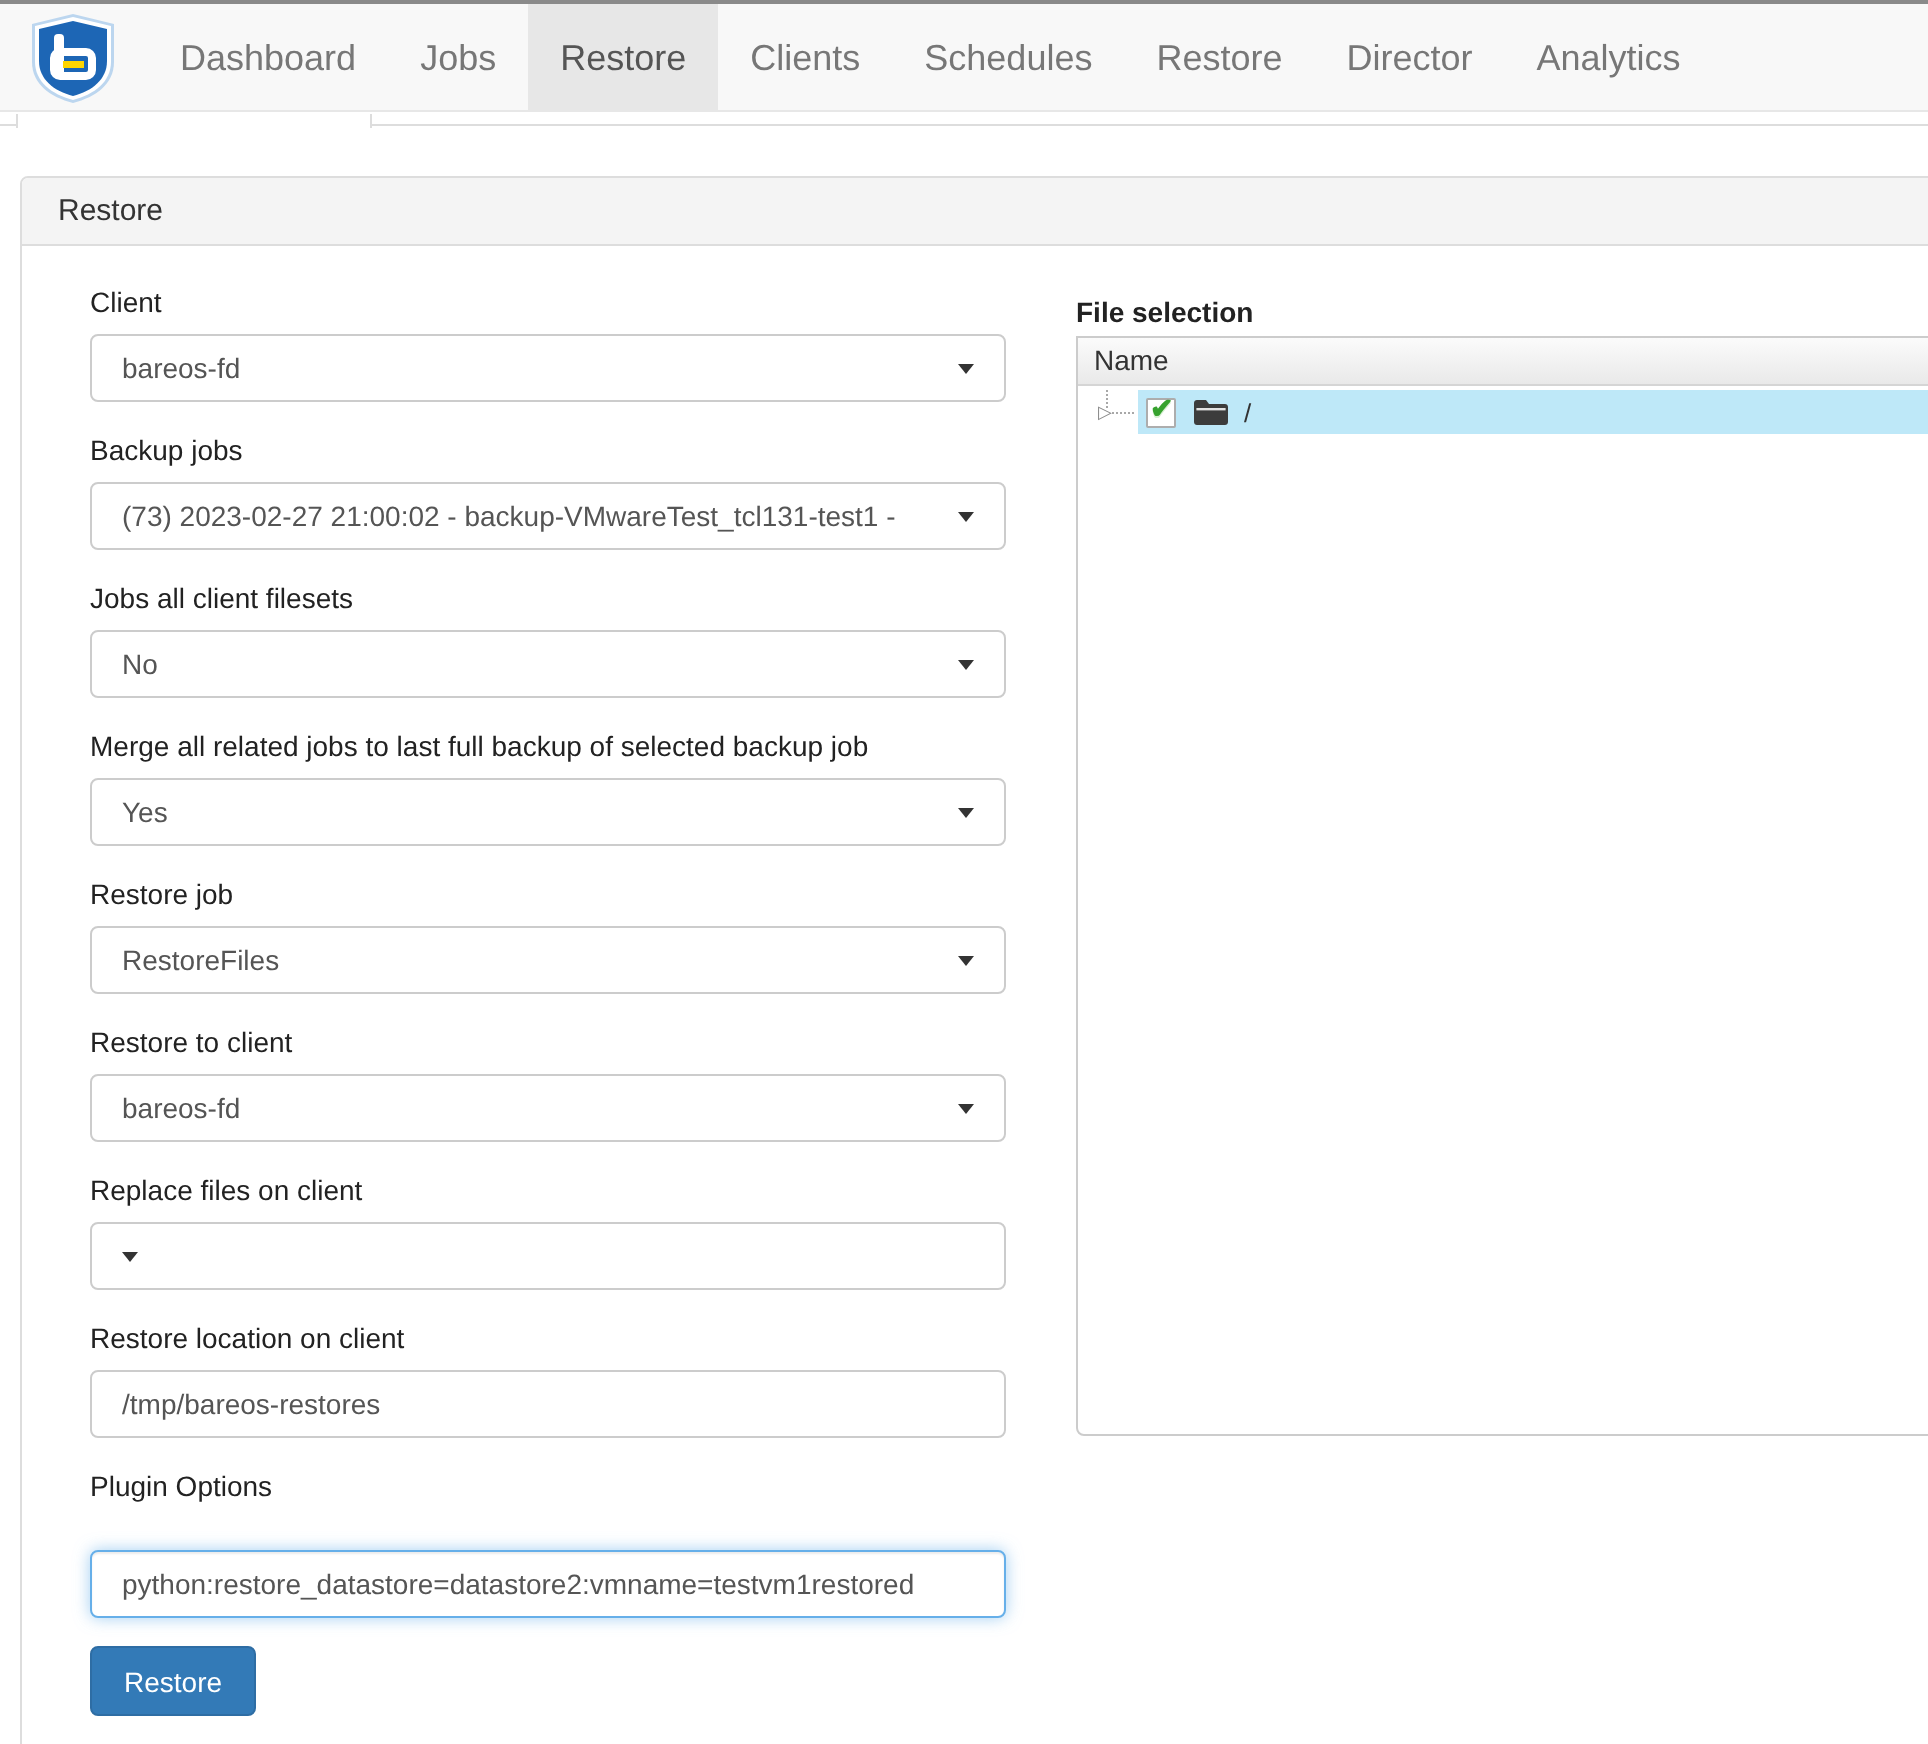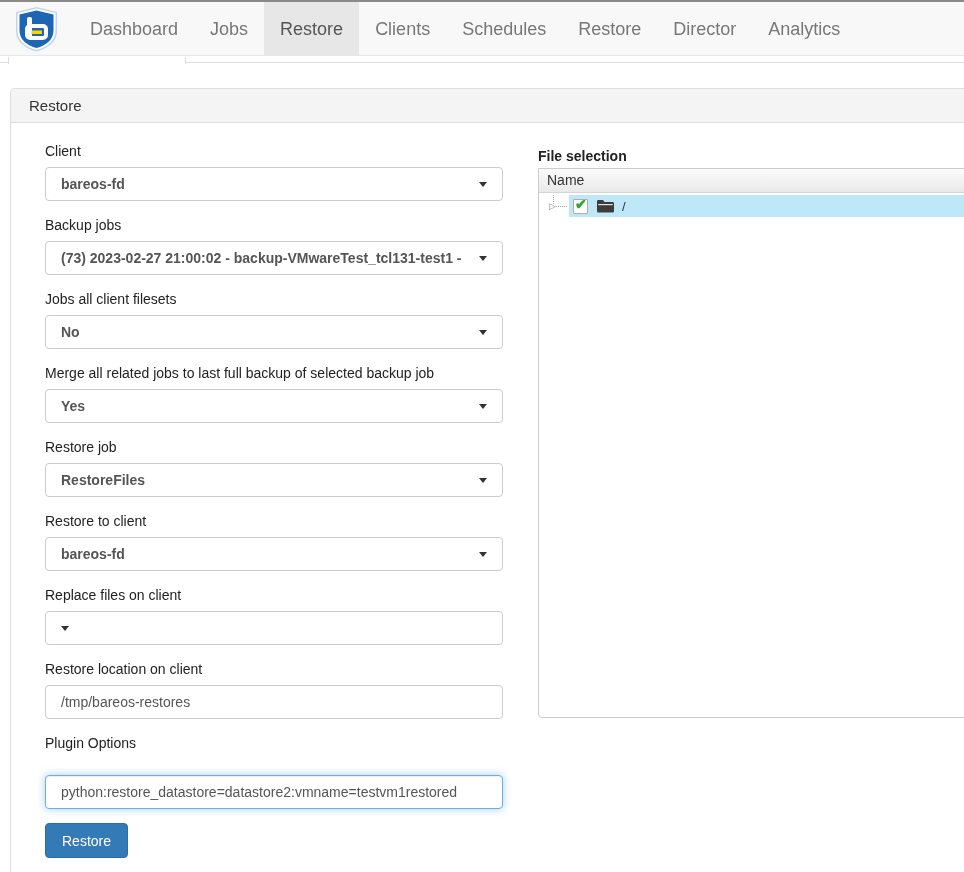--- a/index.html
+++ b/index.html
@@ -55,21 +55,21 @@
   .form-group label {
     display: block; font-weight: normal; font-size: 14px; color: #222;
     line-height: 20px; margin-bottom: 6px;
   }
   .select, .text-input {
     width: 458px; height: 34px; border: 1px solid #ccc; border-radius: 4px;
     background: #fff; font-size: 14px; color: #555;
     font-family: "Liberation Sans", sans-serif;
   }
   .select {
-    display: flex; align-items: center; padding: 0 15px; cursor: pointer; font-weight: bold;
+    display: flex; align-items: center; padding: 0 15px; cursor: pointer;
   }
   .select-value {
     flex: 1 1 auto; white-space: nowrap; overflow: hidden; margin-right: 6px;
   }
   .caret-icon {
     flex: 0 0 auto; width: 0; height: 0;
     border-left: 4px solid transparent; border-right: 4px solid transparent;
     border-top: 5px solid #333; margin-top: 1px;
   }
   .text-input { padding: 0 15px; outline: none; }

